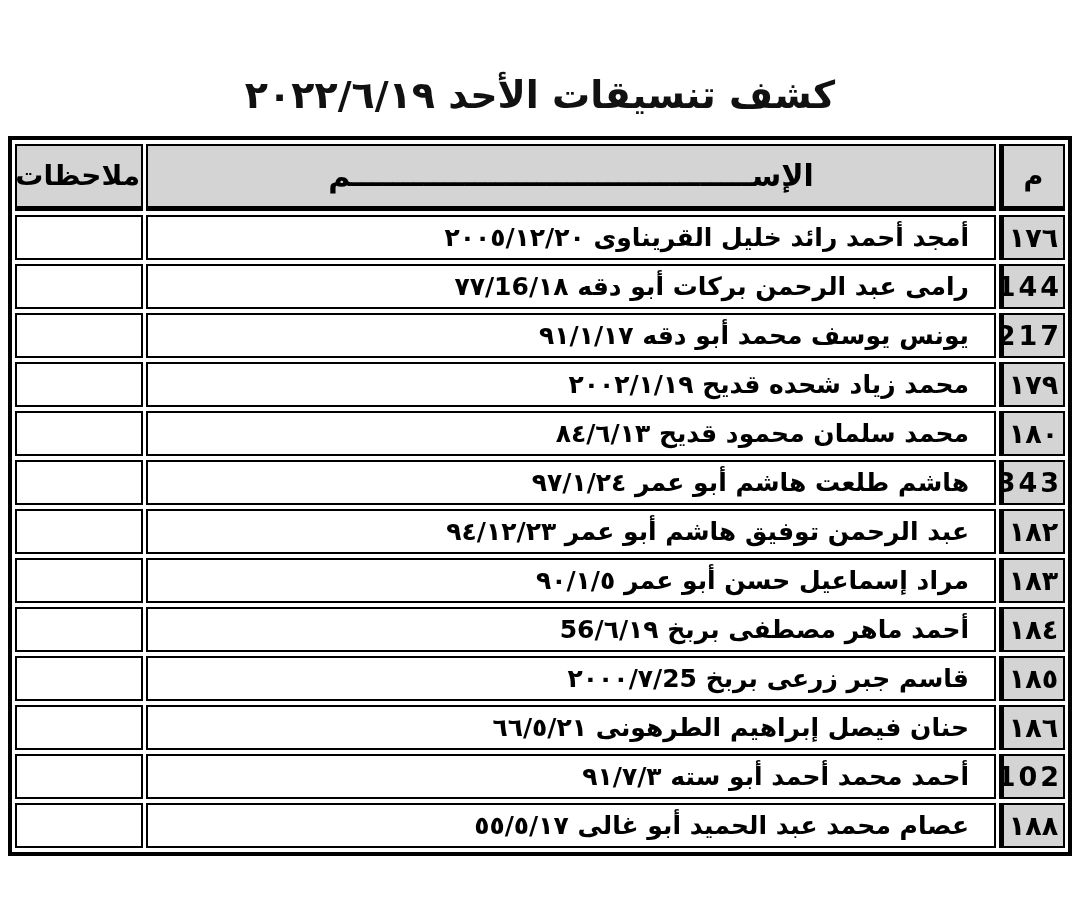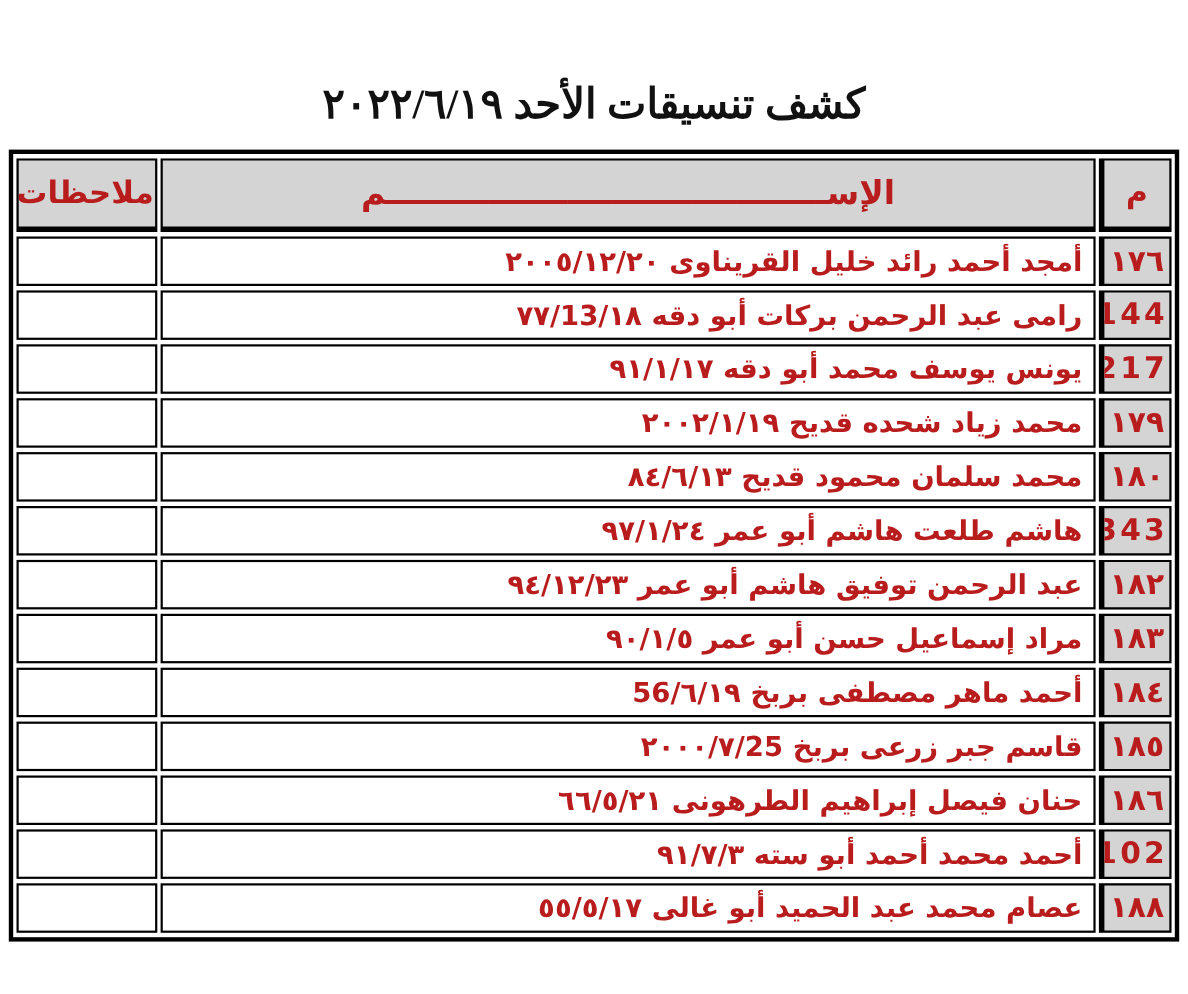--- a/index.html
+++ b/index.html
@@ -13,38 +13,37 @@
   }
   .page-title {
     direction: rtl;
     text-align: center;
     font-size: 38px;
     font-weight: bold;
     color: #111;
     margin: 72px 0 16px 0;
     line-height: 1.25;
     letter-spacing: 0px;
-    font-family: Liberation Serif, serif;
   }
   .table-wrap {
     margin: 0 8px;
     border: 4px solid #000;
     background: #ffffff;
   }
   table.roster {
     width: 100%;
     direction: rtl;
     border-collapse: separate;
     border-spacing: 3px 4px;
     table-layout: fixed;
   }
   th, td {
     border: 2px solid #000;
     font-weight: bold;
-    color: #b91c1c;
+    color: #000000;
     overflow: hidden;
     white-space: nowrap;
   }
   th {
     background: #d4d4d4;
     height: 58px;
     font-size: 30px;
     border-bottom-width: 5px;
     text-align: center;
     vertical-align: middle;
@@ -60,21 +59,21 @@
   th.cell-num, td.cell-num {
     background: #d4d4d4;
     text-align: center;
     font-size: 27px;
     letter-spacing: 3px;
     border-left-width: 5px;
   }
   td.cell-name {
     text-align: right;
     font-size: 25px;
-    padding: 0 10px;
+    padding: 0 25px;
   }
   th.cell-name {
     font-size: 30px;
     letter-spacing: 0;
   }
   td.cell-notes { background: #ffffff; }
   th.cell-notes { font-size: 28px; }
 </style>
 </head>
 <body>
@@ -97,21 +96,21 @@
     </thead>
     <tbody>
   <tr>
     <td class="cell-num">١٧٦</td>
     <td class="cell-name">أمجد أحمد رائد خليل القريناوى ٢٠٠٥/١٢/٢٠</td>
     <td class="cell-notes"></td>
   </tr>
 
   <tr>
     <td class="cell-num">144</td>
-    <td class="cell-name">رامى عبد الرحمن بركات أبو دقه ٧٧/13/١٨</td>
+    <td class="cell-name">رامى عبد الرحمن بركات أبو دقه ٧٧/16/١٨</td>
     <td class="cell-notes"></td>
   </tr>
 
   <tr>
     <td class="cell-num">217</td>
     <td class="cell-name">يونس يوسف محمد أبو دقه ٩١/١/١٧</td>
     <td class="cell-notes"></td>
   </tr>
 
   <tr>

